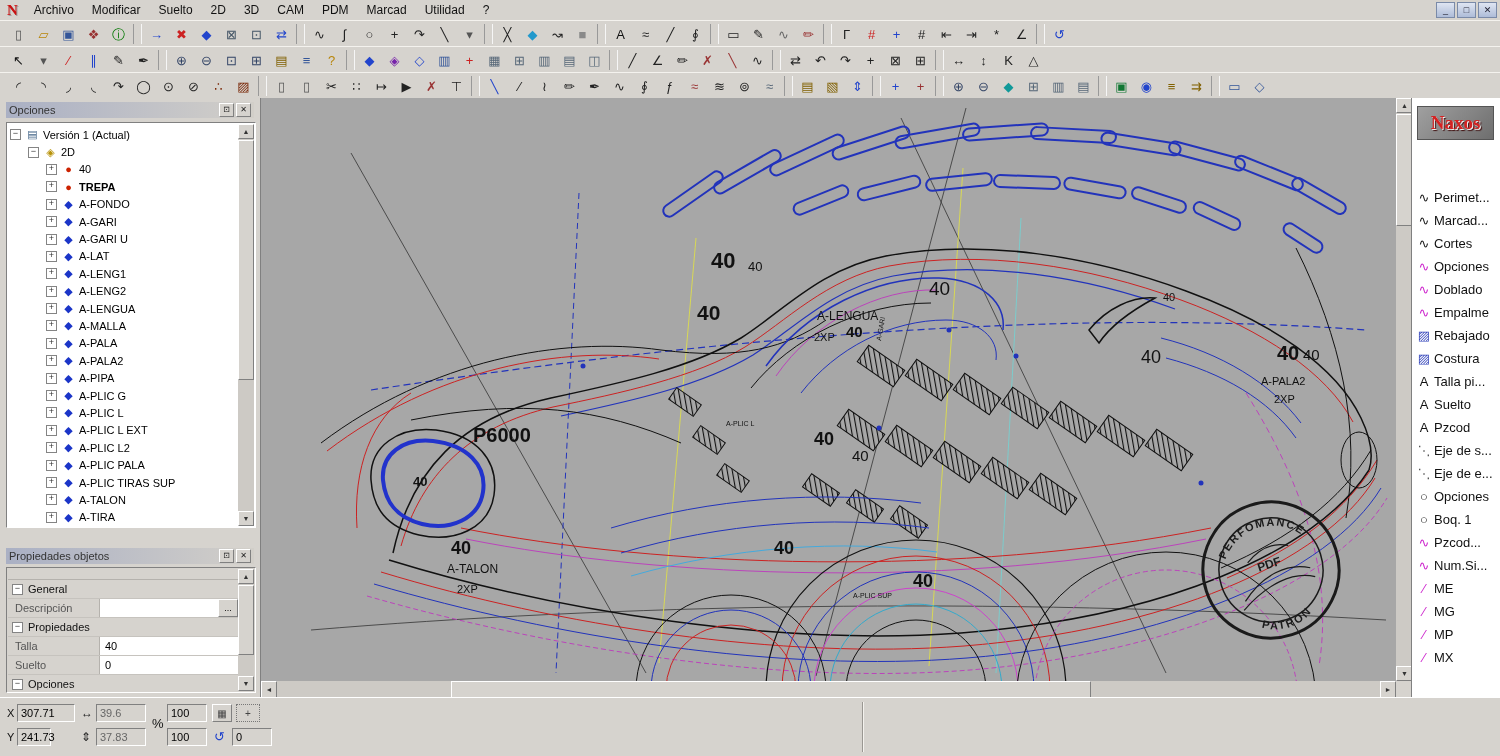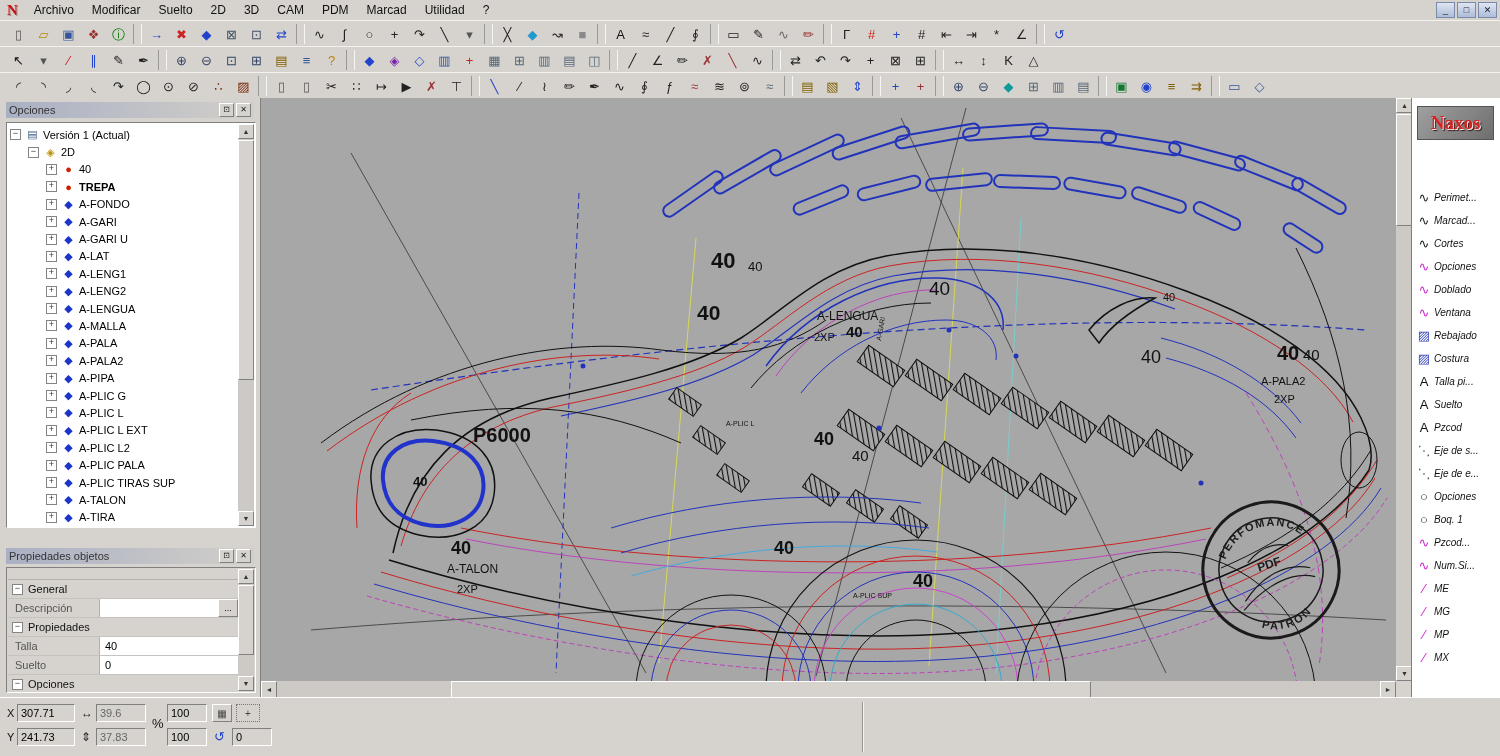--- a/index.html
+++ b/index.html
@@ -52,21 +52,21 @@
   .hscroll .sb-btn{position:absolute;top:0;width:16px;height:17px;}
   .hscroll .sb-btn.right{right:0;}
   .hscroll .sb-thumb{position:absolute;top:0;height:17px;left:190px;width:640px;}
   .scroll-corner{position:absolute;right:0;bottom:0;width:17px;height:17px;background:#d6d3ce;}
   
   .right-panel{position:absolute;right:0;top:98px;width:88px;height:600px;background:#fff;border-left:1px solid #808080;}
   .naxos-logo{position:absolute;left:5px;top:8px;width:77px;height:34px;background:linear-gradient(135deg,#a0a0a0,#6e6e6e);display:flex;align-items:center;justify-content:center;font-family:"Liberation Serif",serif;font-weight:bold;font-size:19px;color:#d42222;text-shadow:1px 1px 0 #eee,2px 2px 1px #401010;border:1px solid #555;box-sizing:border-box;}
   .tool-list{position:absolute;left:2px;top:88px;right:0;}
   .tool-item{display:flex;align-items:center;height:23px;cursor:default;}
   .tool-icon{width:20px;flex:none;text-align:center;font-size:13px;line-height:1;}
-  .tool-label{font-size:10px;color:#111;white-space:nowrap;overflow:hidden;font-style:italic;}
+  .tool-label{font-size:13px;color:#111;white-space:nowrap;overflow:hidden;}
   
   .status-bar{position:absolute;left:0;bottom:0;width:1500px;height:58px;background:#d6d3ce;border-top:1px solid #fff;}
   .st-label{position:absolute;font-size:11px;color:#111;}
   .st-field{position:absolute;height:18px;background:#d6d3ce;border:1px solid;border-color:#808080 #fff #fff #808080;font-size:11px;padding:2px 3px 0;color:#000;box-sizing:border-box;}
   .st-field.dim{color:#666;}
   .st-icon{position:absolute;font-size:12px;color:#222;}
   .st-btn{position:absolute;height:18px;background:#d6d3ce;border:1px solid;border-color:#fff #808080 #808080 #fff;font-size:10px;display:flex;align-items:center;justify-content:center;box-sizing:border-box;color:#444;}
   .st-btn.dotted{border:1px dotted #777;}
   .st-divider{position:absolute;left:862px;top:4px;bottom:4px;width:0;border-left:1px solid #9a9792;border-right:1px solid #f4f2ee;}
 </style>
@@ -955,21 +955,21 @@
           <span class="tool-label">Opciones</span>
         </div>
 
         <div class="tool-item">
           <span class="tool-icon" style="color: rgb(204, 34, 204);">∿</span>
           <span class="tool-label">Doblado</span>
         </div>
 
         <div class="tool-item">
           <span class="tool-icon" style="color: rgb(204, 34, 204);">∿</span>
-          <span class="tool-label">Ventana</span>
+          <span class="tool-label">Empalme</span>
         </div>
 
         <div class="tool-item">
           <span class="tool-icon" style="color: rgb(51, 68, 187);">▨</span>
           <span class="tool-label">Rebajado</span>
         </div>
 
         <div class="tool-item">
           <span class="tool-icon" style="color: rgb(51, 68, 187);">▨</span>
           <span class="tool-label">Costura</span>
@@ -1046,21 +1046,21 @@
     <span class="st-label" style="left:7px;top:9px;">X</span>
     <span class="st-field" style="left:17px;top:6px;width:58px;">307.71</span>
     <span class="st-icon" style="left:81px;top:8px;">↔</span>
     <span class="st-field dim" style="left:96px;top:6px;width:50px;">39.6</span>
     <span class="st-label" style="left:152px;top:18px;font-size:13px;">%</span>
     <span class="st-field" style="left:167px;top:6px;width:40px;">100</span>
     <span class="st-btn" style="left:212px;top:6px;width:20px;">▦</span>
     <span class="st-btn dotted" style="left:236px;top:6px;width:24px;">+</span>
 
     <span class="st-label" style="left:7px;top:33px;">Y</span>
-    <span class="st-field" style="left:17px;top:30px;width:58px;">241.73</span>
+    <span class="st-field" style="left:17px;top:30px;width:34px;">241.73</span>
     <span class="st-icon" style="left:81px;top:32px;">⇕</span>
     <span class="st-field dim" style="left:96px;top:30px;width:50px;">37.83</span>
     <span class="st-field" style="left:167px;top:30px;width:40px;">100</span>
     <span class="st-icon" style="left:214px;top:31px;color:#2244cc;font-size:13px;">↺</span>
     <span class="st-field" style="left:232px;top:30px;width:40px;">0</span>
 
     <span class="st-divider"></span>
   </div>
 
 </div>

